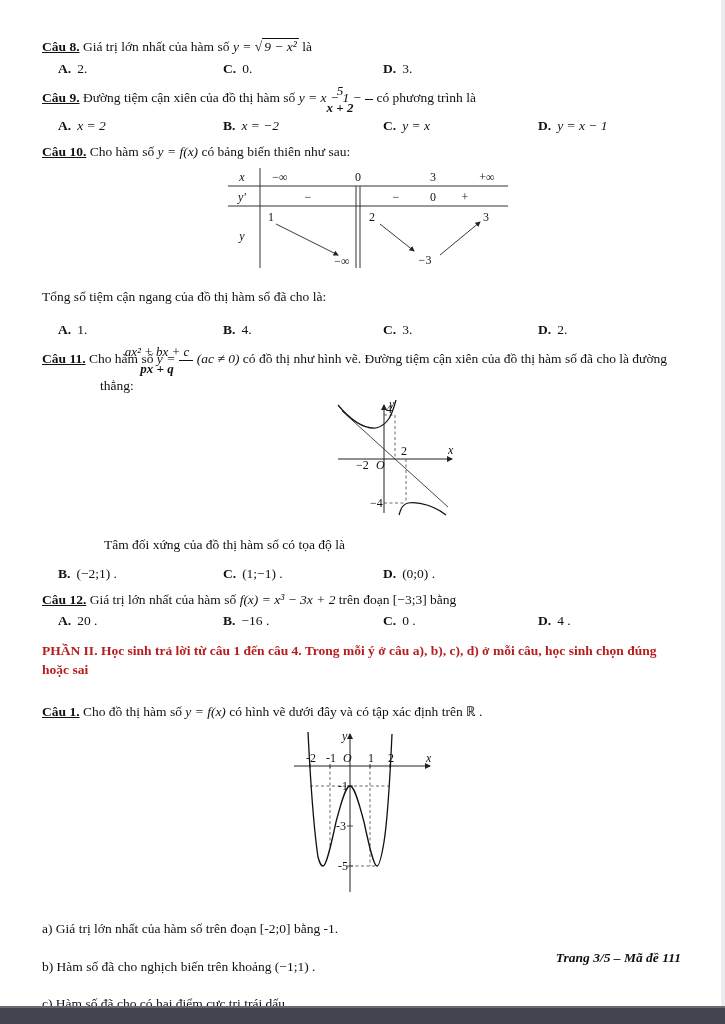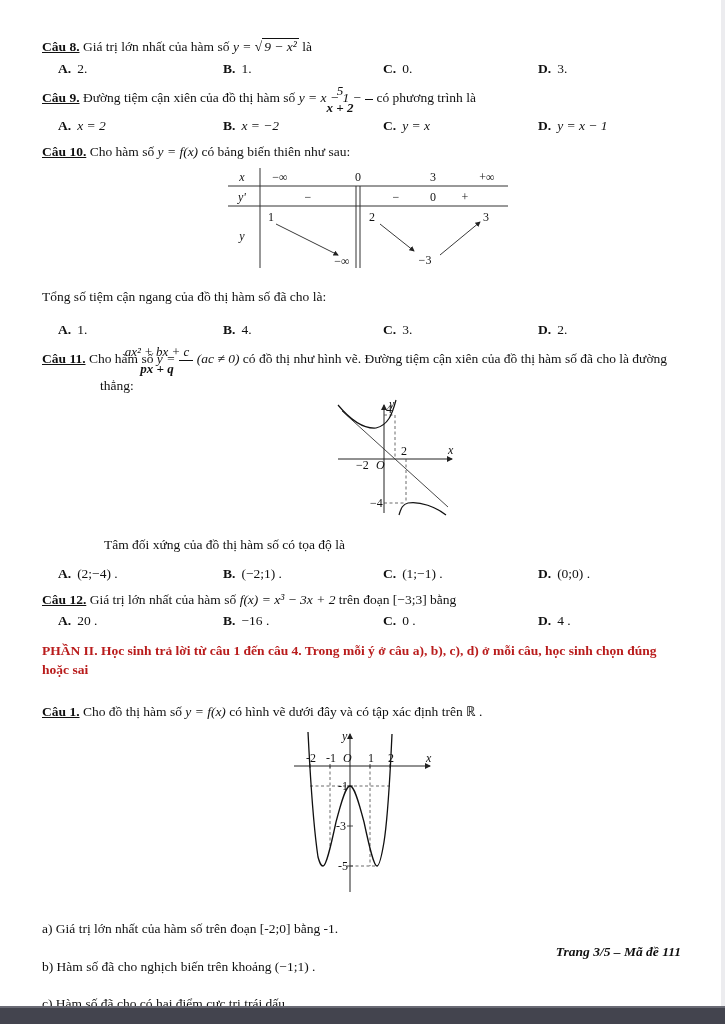--- a/index.html
+++ b/index.html
@@ -19,21 +19,21 @@
   .frac .fn{display:block;padding:0 4px 1px;border-bottom:1px solid #111;}
   .frac .fd{display:block;padding-top:1px;font-weight:bold;}
   .sqrtsym{font-style:normal;}
   .radbar{border-top:1.2px solid #111;font-style:italic;padding:0 2px;}
   .part2{color:#b91c1c;font-weight:bold;margin:10px 0 22px;}
   .fig-table{margin:6px 0 4px 186px;}
   .fig-q11{margin:2px 0 2px 290px;}
   .fig-c1{margin:4px 0 6px 246px;width:150px;}
   .contline{padding-left:62px;margin:10px 0;}
   .stmt{margin:18px 0;}
-  .footer{position:absolute;right:44px;bottom:62px;font-weight:bold;font-style:italic;}
+  .footer{position:absolute;right:44px;bottom:56px;font-weight:bold;font-style:italic;}
   .bottombar{position:absolute;left:0;right:0;bottom:0;height:16px;background:#43444e;border-top:2px solid #6a6b75;}
   .rightedge{position:absolute;top:0;right:0;width:4px;height:100%;background:#ececef;}
   svg text{font-family:"Liberation Serif", serif;font-size:12px;fill:#111;}
   svg .it{font-style:italic;}
   svg .sm{font-size:10.5px;}
 </style>
 </head>
 <body>
 
 <div class="content">
@@ -41,21 +41,20 @@
   <div class="q">
     <p class="stem">
       <b class="qlabel">Câu 8.</b>
       <span>Giá trị lớn nhất của hàm số</span>
       <span class="mi">y =</span>
       <span class="sqrtsym">√</span><span class="radbar">9 − x²</span>
       <span>là</span>
     </p>
     <div class="opts">
       <span class="opt"><b class="ok">A.</b><span class="ov">2.</span></span>
-      <span class="opt"><b class="ok">B.</b><span class="ov">1.</span></span>
       <span class="opt"><b class="ok">C.</b><span class="ov">0.</span></span>
       <span class="opt"><b class="ok">D.</b><span class="ov">3.</span></span>
     </div>
   </div>
 
   <div class="q">
     <p class="stem">
       <b class="qlabel">Câu 9.</b>
       <span>Đường tiệm cận xiên của đồ thị hàm số</span>
       <span class="mi">y = x − 1 −</span>
@@ -166,21 +165,20 @@
           <text x="54" y="16">4</text>
           <text x="38" y="110">−4</text>
           <text x="69" y="58">2</text>
           <text x="24" y="72">−2</text>
         </g>
       </svg>
     </div>
 
     <p class="contline">Tâm đối xứng của đồ thị hàm số có tọa độ là</p>
     <div class="opts">
-      <span class="opt"><b class="ok">A.</b><span class="ov">(2;−4) .</span></span>
       <span class="opt"><b class="ok">B.</b><span class="ov">(−2;1) .</span></span>
       <span class="opt"><b class="ok">C.</b><span class="ov">(1;−1) .</span></span>
       <span class="opt"><b class="ok">D.</b><span class="ov">(0;0) .</span></span>
     </div>
   </div>
 
   <div class="q">
     <p class="stem">
       <b class="qlabel">Câu 12.</b>
       <span>Giá trị lớn nhất của hàm số</span>

